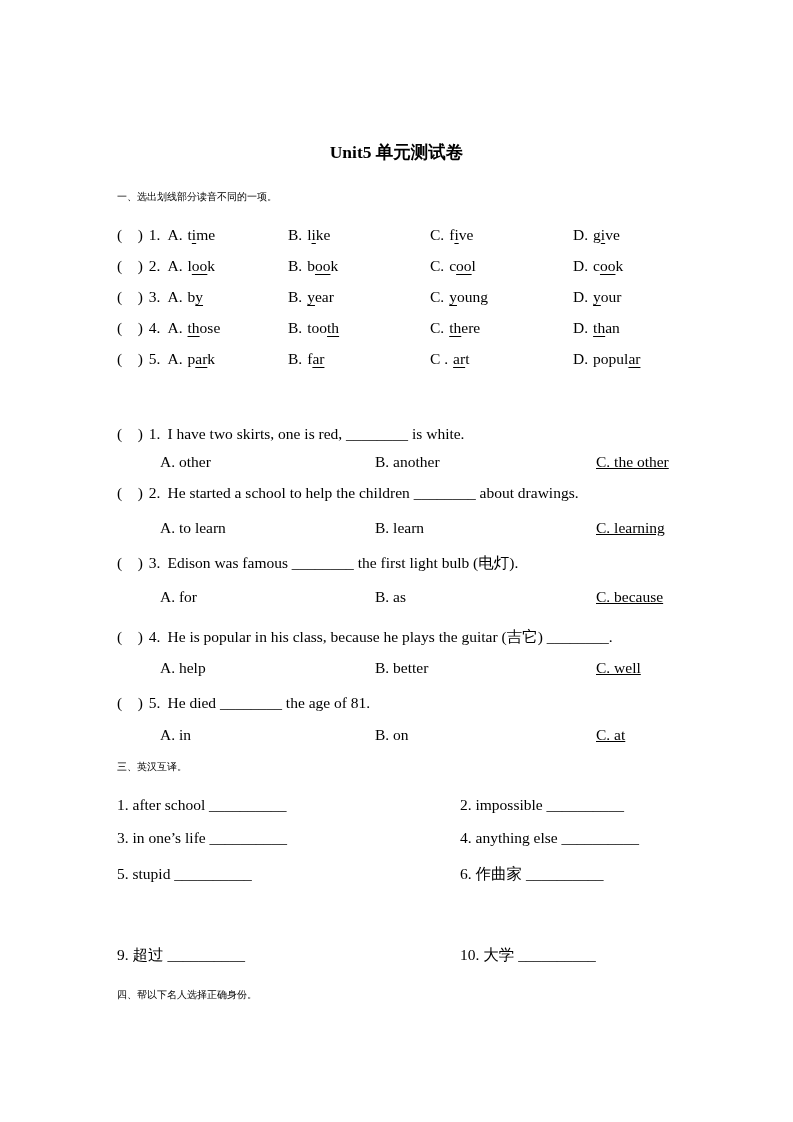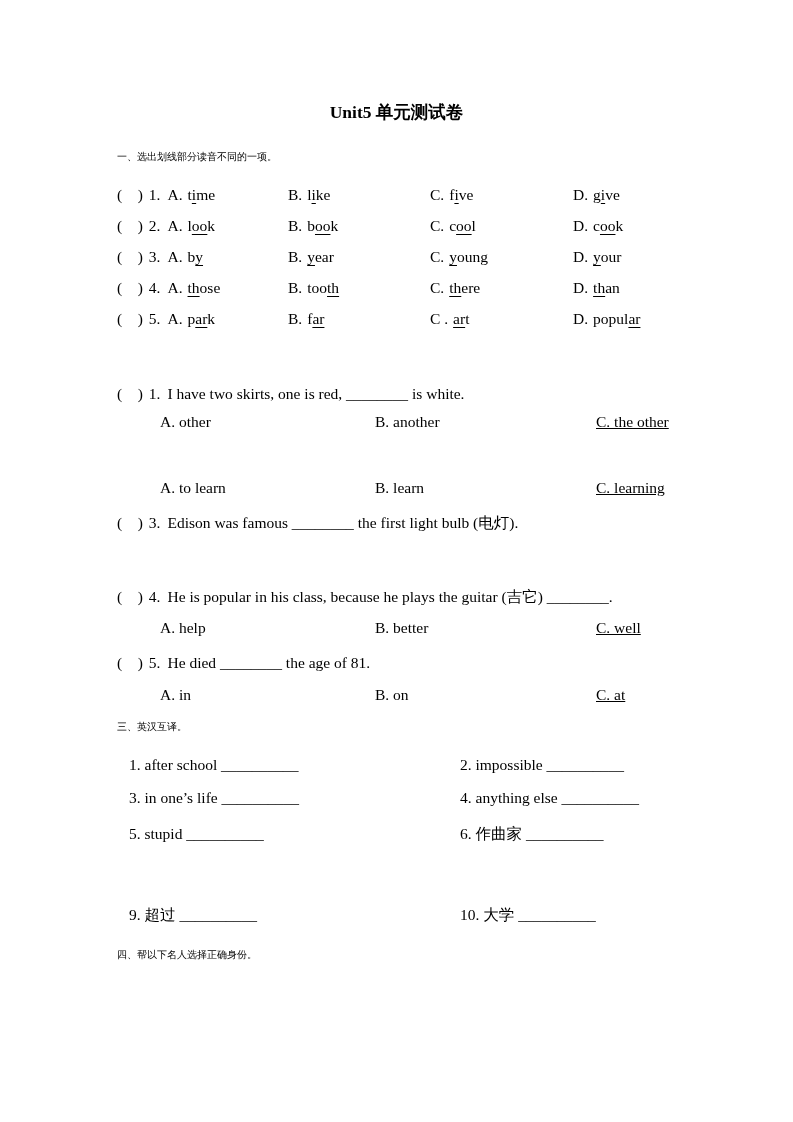--- a/index.html
+++ b/index.html
@@ -7,35 +7,36 @@
     position:relative;
     width:793px;height:1122px;
     background:#ffffff;color:#000;
     font-family:"Liberation Serif","DejaVu Serif",serif;
     font-size:15.5px;
     overflow:hidden;
   }
   .line{
     position:absolute;left:117px;width:666px;height:24px;line-height:24px;
     white-space:pre;
+    margin-top:40px;
   }
   .title{
     left:0;width:793px;text-align:center;
     font-weight:bold;font-size:17.5px;
   }
   .heading{font-size:10px;}
   .cell{position:absolute;top:0;white-space:pre;}
   .c0{left:0;}
   .c1{left:171px;}
   .c2{left:313px;}
   .c3{left:456px;}
   .oa{left:43px;}
   .ob{left:258px;}
   .oc{left:479px;text-decoration:underline;}
-  .lcol{left:12px;}
+  .lcol{left:0;}
   .rcol{left:343px;}
   .paren{margin-right:6px;}
   .qnum{margin-right:7px;}
   .lbl{margin-right:5px;}
   .u{text-decoration:underline;text-underline-offset:3px;}
 </style>
 </head>
 <body>
 
 <div class="page">
@@ -80,27 +81,33 @@
   </div>
 
 
   <div class="line" style="top:382px"><span class="paren">(　)</span><span class="qnum">1.</span><span>I have two skirts, one is red, ________ is white.</span></div>
   <div class="line" style="top:410px">
     <span class="cell oa">A. other</span>
     <span class="cell ob">B. another</span>
     <span class="cell oc">C. the other</span>
   </div>
 
+  <div class="line" style="top:441px"><span class="paren">(　)</span><span class="qnum">2.</span><span>He started a school to help the children ________ about drawings.</span></div>
   <div class="line" style="top:476px">
     <span class="cell oa">A. to learn</span>
     <span class="cell ob">B. learn</span>
     <span class="cell oc">C. learning</span>
   </div>
 
   <div class="line" style="top:511px"><span class="paren">(　)</span><span class="qnum">3.</span><span>Edison was famous ________ the first light bulb (电灯).</span></div>
+  <div class="line" style="top:545px">
+    <span class="cell oa">A. for</span>
+    <span class="cell ob">B. as</span>
+    <span class="cell oc">C. because</span>
+  </div>
 
   <div class="line" style="top:585px"><span class="paren">(　)</span><span class="qnum">4.</span><span>He is popular in his class, because he plays the guitar (吉它) ________.</span></div>
   <div class="line" style="top:616px">
     <span class="cell oa">A. help</span>
     <span class="cell ob">B. better</span>
     <span class="cell oc">C. well</span>
   </div>
 
   <div class="line" style="top:651px"><span class="paren">(　)</span><span class="qnum">5.</span><span>He died ________ the age of 81.</span></div>
   <div class="line heading" style="top:715px">三、英汉互译。</div>

